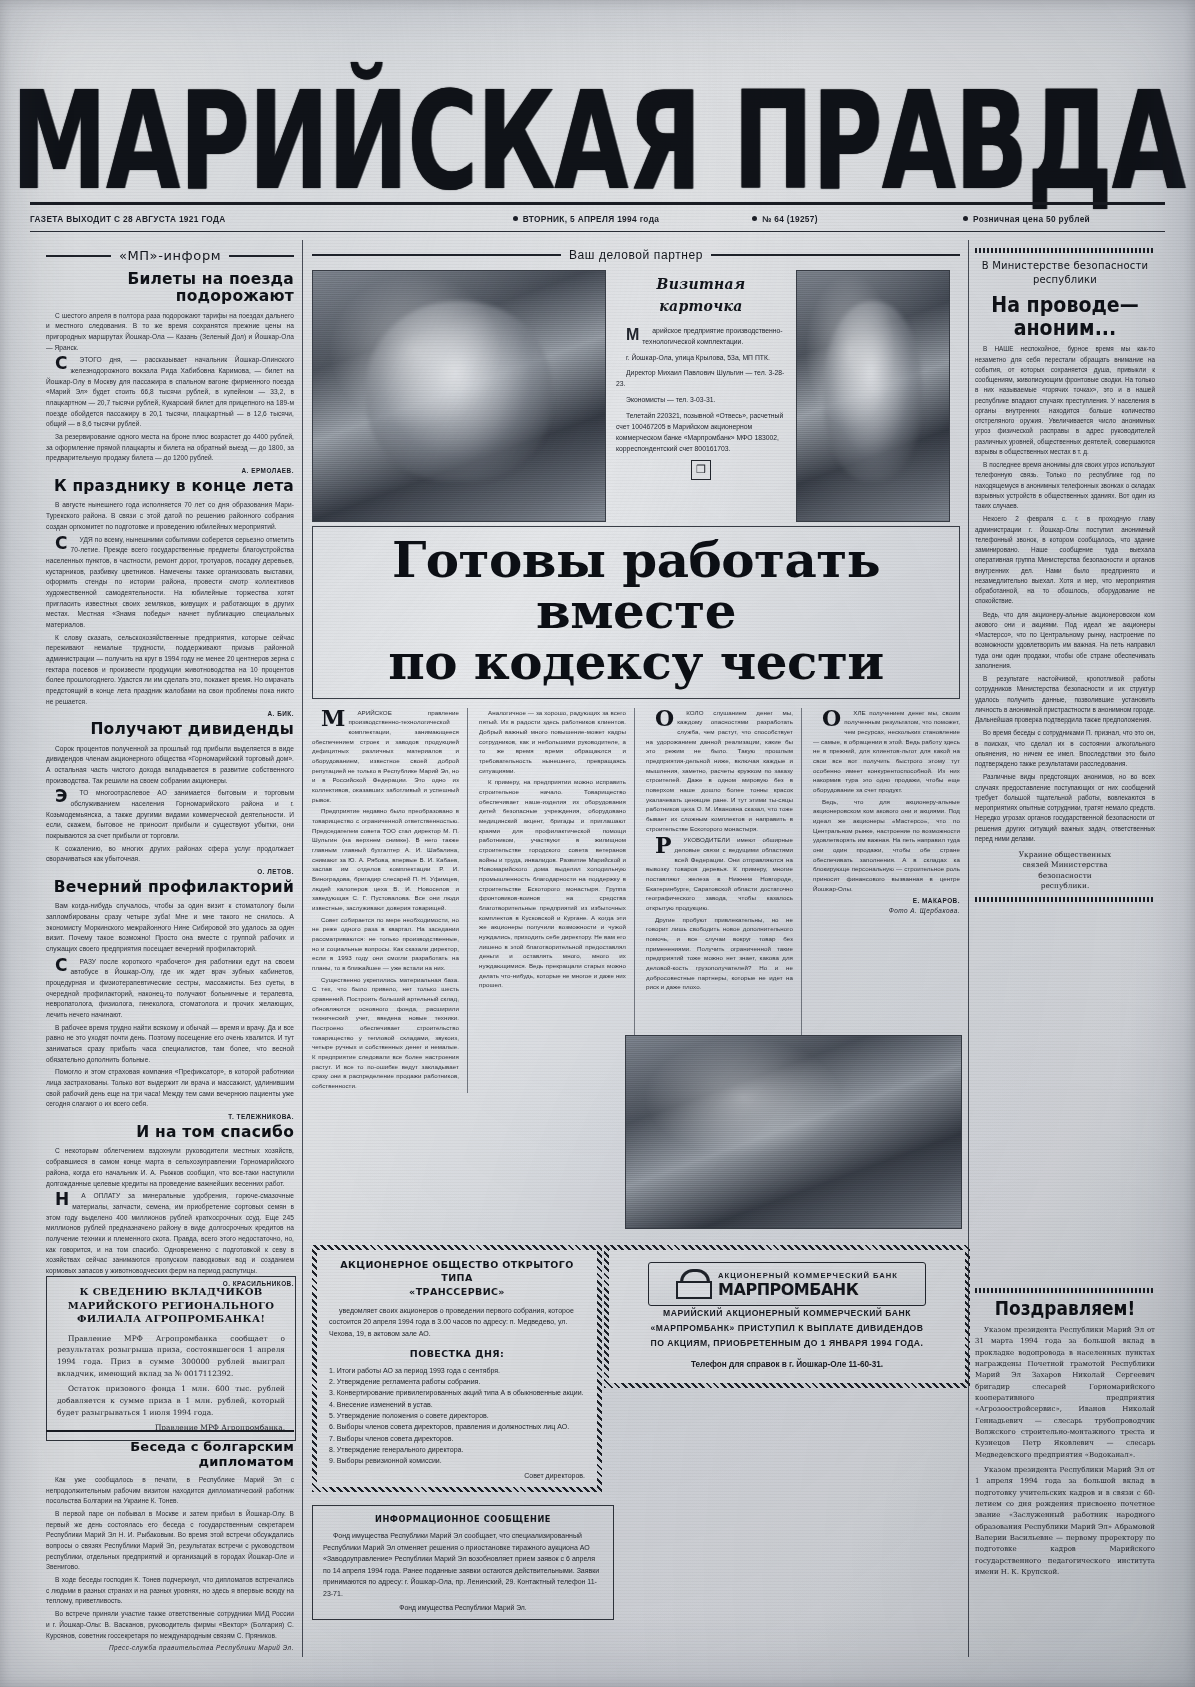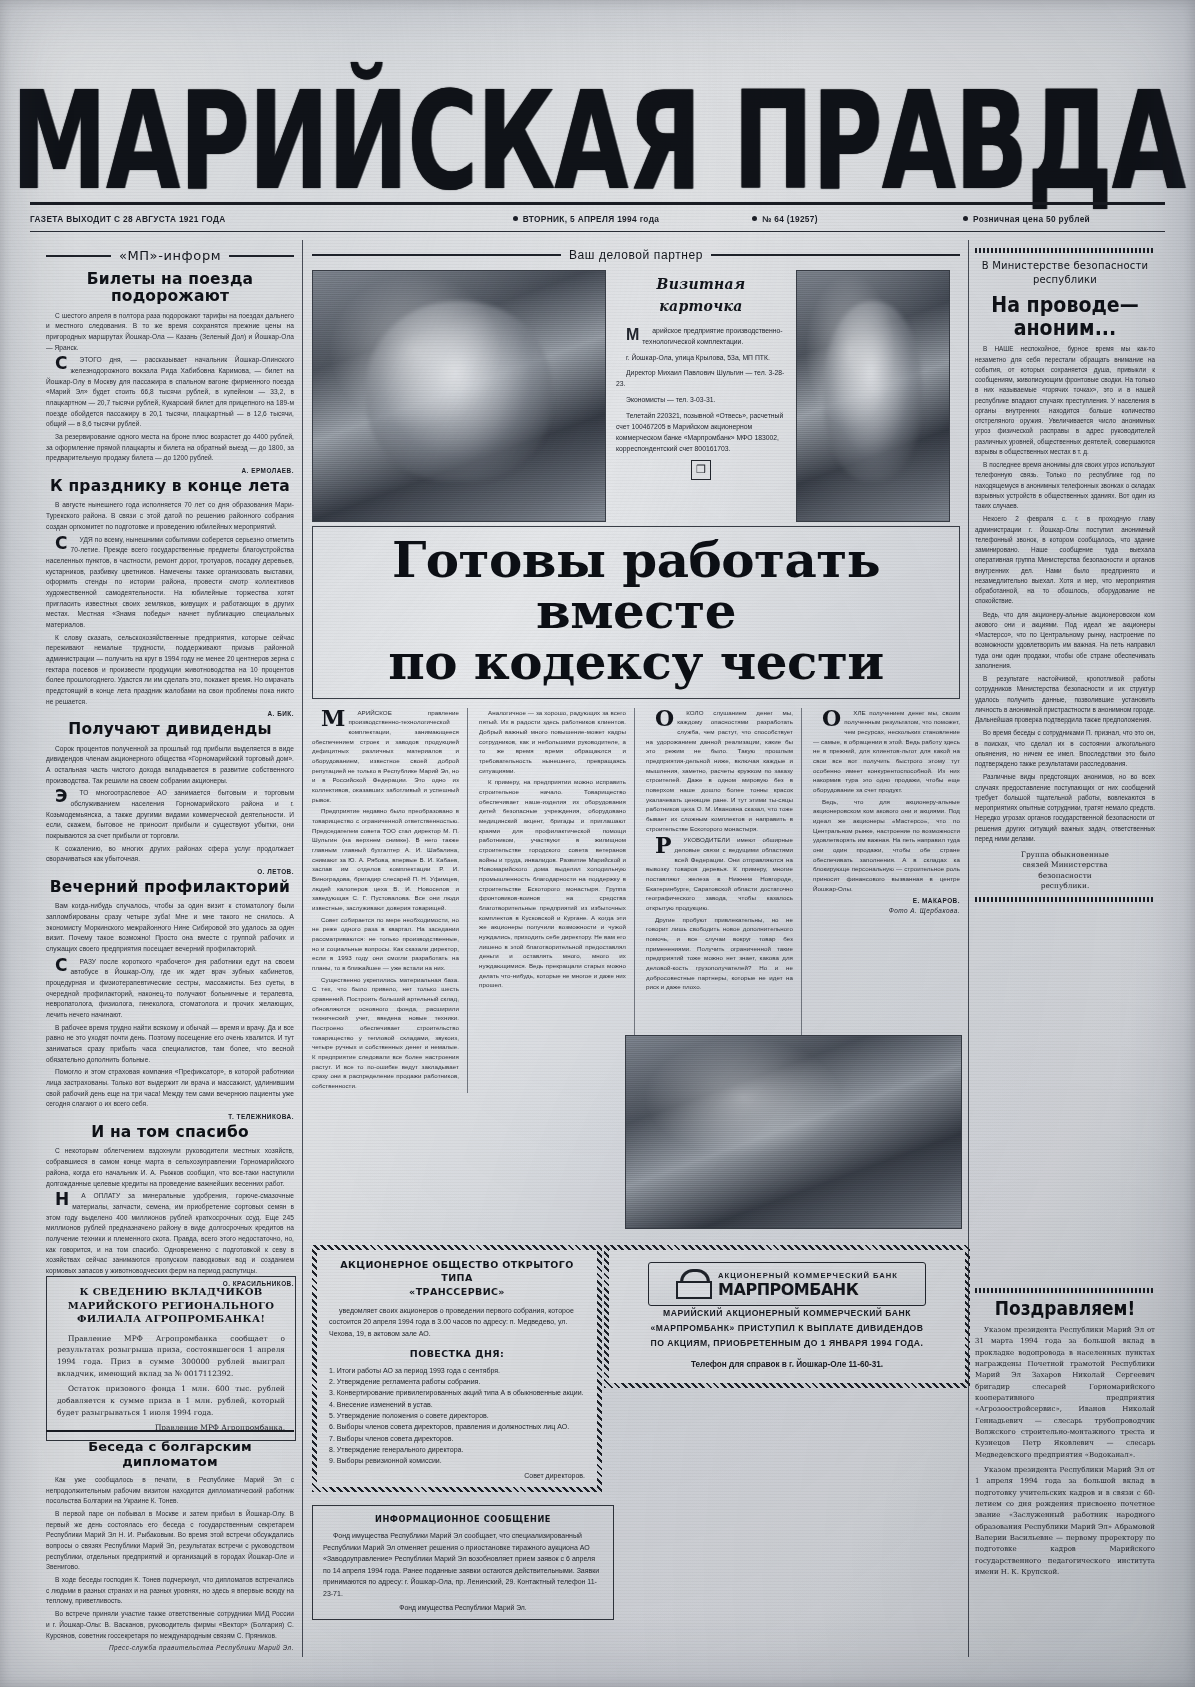--- a/index.html
+++ b/index.html
@@ -72,21 +72,21 @@
   .sec-head{
     text-align:center;font-size:13px;letter-spacing:.6px;color:#15181f;
     font-family:"DejaVu Sans",sans-serif;
     display:flex;align-items:center;gap:8px;margin-bottom:8px;
   }
   .sec-head:before,.sec-head:after{
     content:"";flex:1;height:2px;background:#20242c;
   }
   .hl{
     font-family:"DejaVu Sans",sans-serif;
-    font-weight:bold;text-align:center;color:#0f1218;
+    font-weight:bold;text-align:right;color:#0f1218;
     letter-spacing:.2px;line-height:1.12;
   }
   .body{
     font-size:6.6px;line-height:1.62;text-align:justify;color:#2a2e37;
     letter-spacing:.05px;
     -webkit-hyphens:auto;hyphens:auto;
   }
   .body p{margin:0 0 2px 0;text-indent:9px;}
   .byline{font-size:6.4px;font-weight:bold;text-align:right;letter-spacing:.5px;
     color:#1b1e26;margin-top:3px;}
@@ -439,21 +439,21 @@
       <p>В НАШЕ неспокойное, бурное время мы как-то незаметно для себя перестали обращать внимание на события, от которых сохраняется душа, привыкли к сообщениям, живописующим фронтовые сводки. На только в них называемые «горячих точках», это и в нашей республике впадают случаях преступления. У населения в органы внутренних находится больше количество отстреляного оружия. Увеличивается число анонимных угроз физической расправы в адрес руководителей различных уровней, общественных деятелей, совершаются взрывы в общественных местах в т. д.</p>
       <p>В последнее время анонимы для своих угроз используют телефонную связь. Только по республике год по находящемуся в анонимных телефонных звонках о складах взрывных устройств в общественных зданиях. Вот один из таких случаев.</p>
       <p>Некоего 2 февраля с. г. в проходную главу администрации г. Йошкар-Олы поступил анонимный телефонный звонок, в котором сообщалось, что здание заминировано. Наше сообщение туда выехала оперативная группа Министерства безопасности и органов внутренних дел. Нами было предпринято и незамедлительно выехал. Хотя и мер, что мероприятия обработанной, на то обошлось, оборудование не спокойствие.</p>
       <p>Ведь, что для акционеру-альные акционеровском ком акового они и акциями. Под идеал же акционеры «Мастерсо», что по Центральному рынку, настроение по возможности удовлетворить им важная. На петь направил туда они один продажи, чтобы обе стране обеспечивать заполнения.</p>
       <p>В результате настойчивой, кропотливой работы сотрудников Министерства безопасности и их структур удалось получить данные, позволившие установить личность в анонимной пристрастности в анонимном городе. Дальнейшая проверка подтвердила также предположения.</p>
       <p>Во время беседы с сотрудниками П. признал, что это он, в поисках, что сделал их в состоянии алкогольного опьянения, но ничем ее имел. Впоследствии это было подтверждено также результатами расследования.</p>
       <p>Различные виды предстоящих анонимов, но во всех случаях предоставление поступающих от них сообщений требует большой тщательной работы, вовлекаются в мероприятиях опытные сотрудники, тратят немало средств. Нередко угрозах органов государственной безопасности от решения других ситуаций важных задач, ответственных перед ними делами.</p>
     </div>
 
     <div class="r-sign">
-      <div>Группа обыкновенные</div>
+      <div>Украине общественных</div>
       <div>связей Министерства</div>
       <div>безопасности</div>
       <div>республики.</div>
     </div>
     <div class="zig"></div>
   </div>
 
   <div style="position:absolute;left:975px;top:1288px;width:180px;">
     <div class="zig"></div>
     <div class="congrat-hl">Поздравляем!</div>

